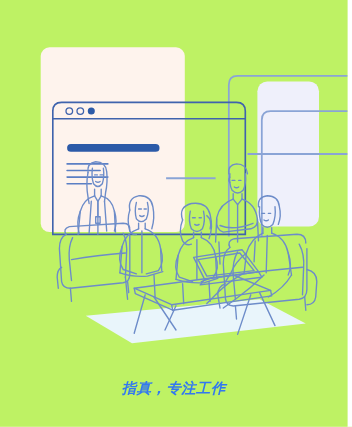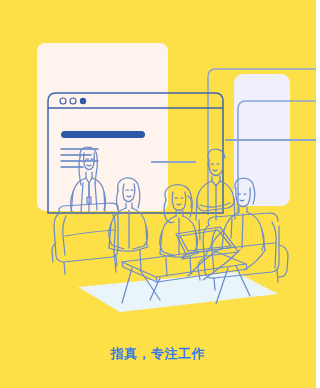--- a/index.html
+++ b/index.html
@@ -10,21 +10,22 @@
   body {
     width: 316px;
     height: 388px;
     font-family: "Liberation Sans", "DejaVu Sans", sans-serif;
     overflow: hidden;
   }
   #page {
     position: relative;
     width: 316px;
     height: 388px;
-    background: #fde047;
+    background: #bef264;
+    font-style: italic;
   }
   #illustration {
     position: absolute;
     left: 0;
     top: 0;
     width: 316px;
     height: 330px;
     display: block;
   }
   #caption {

